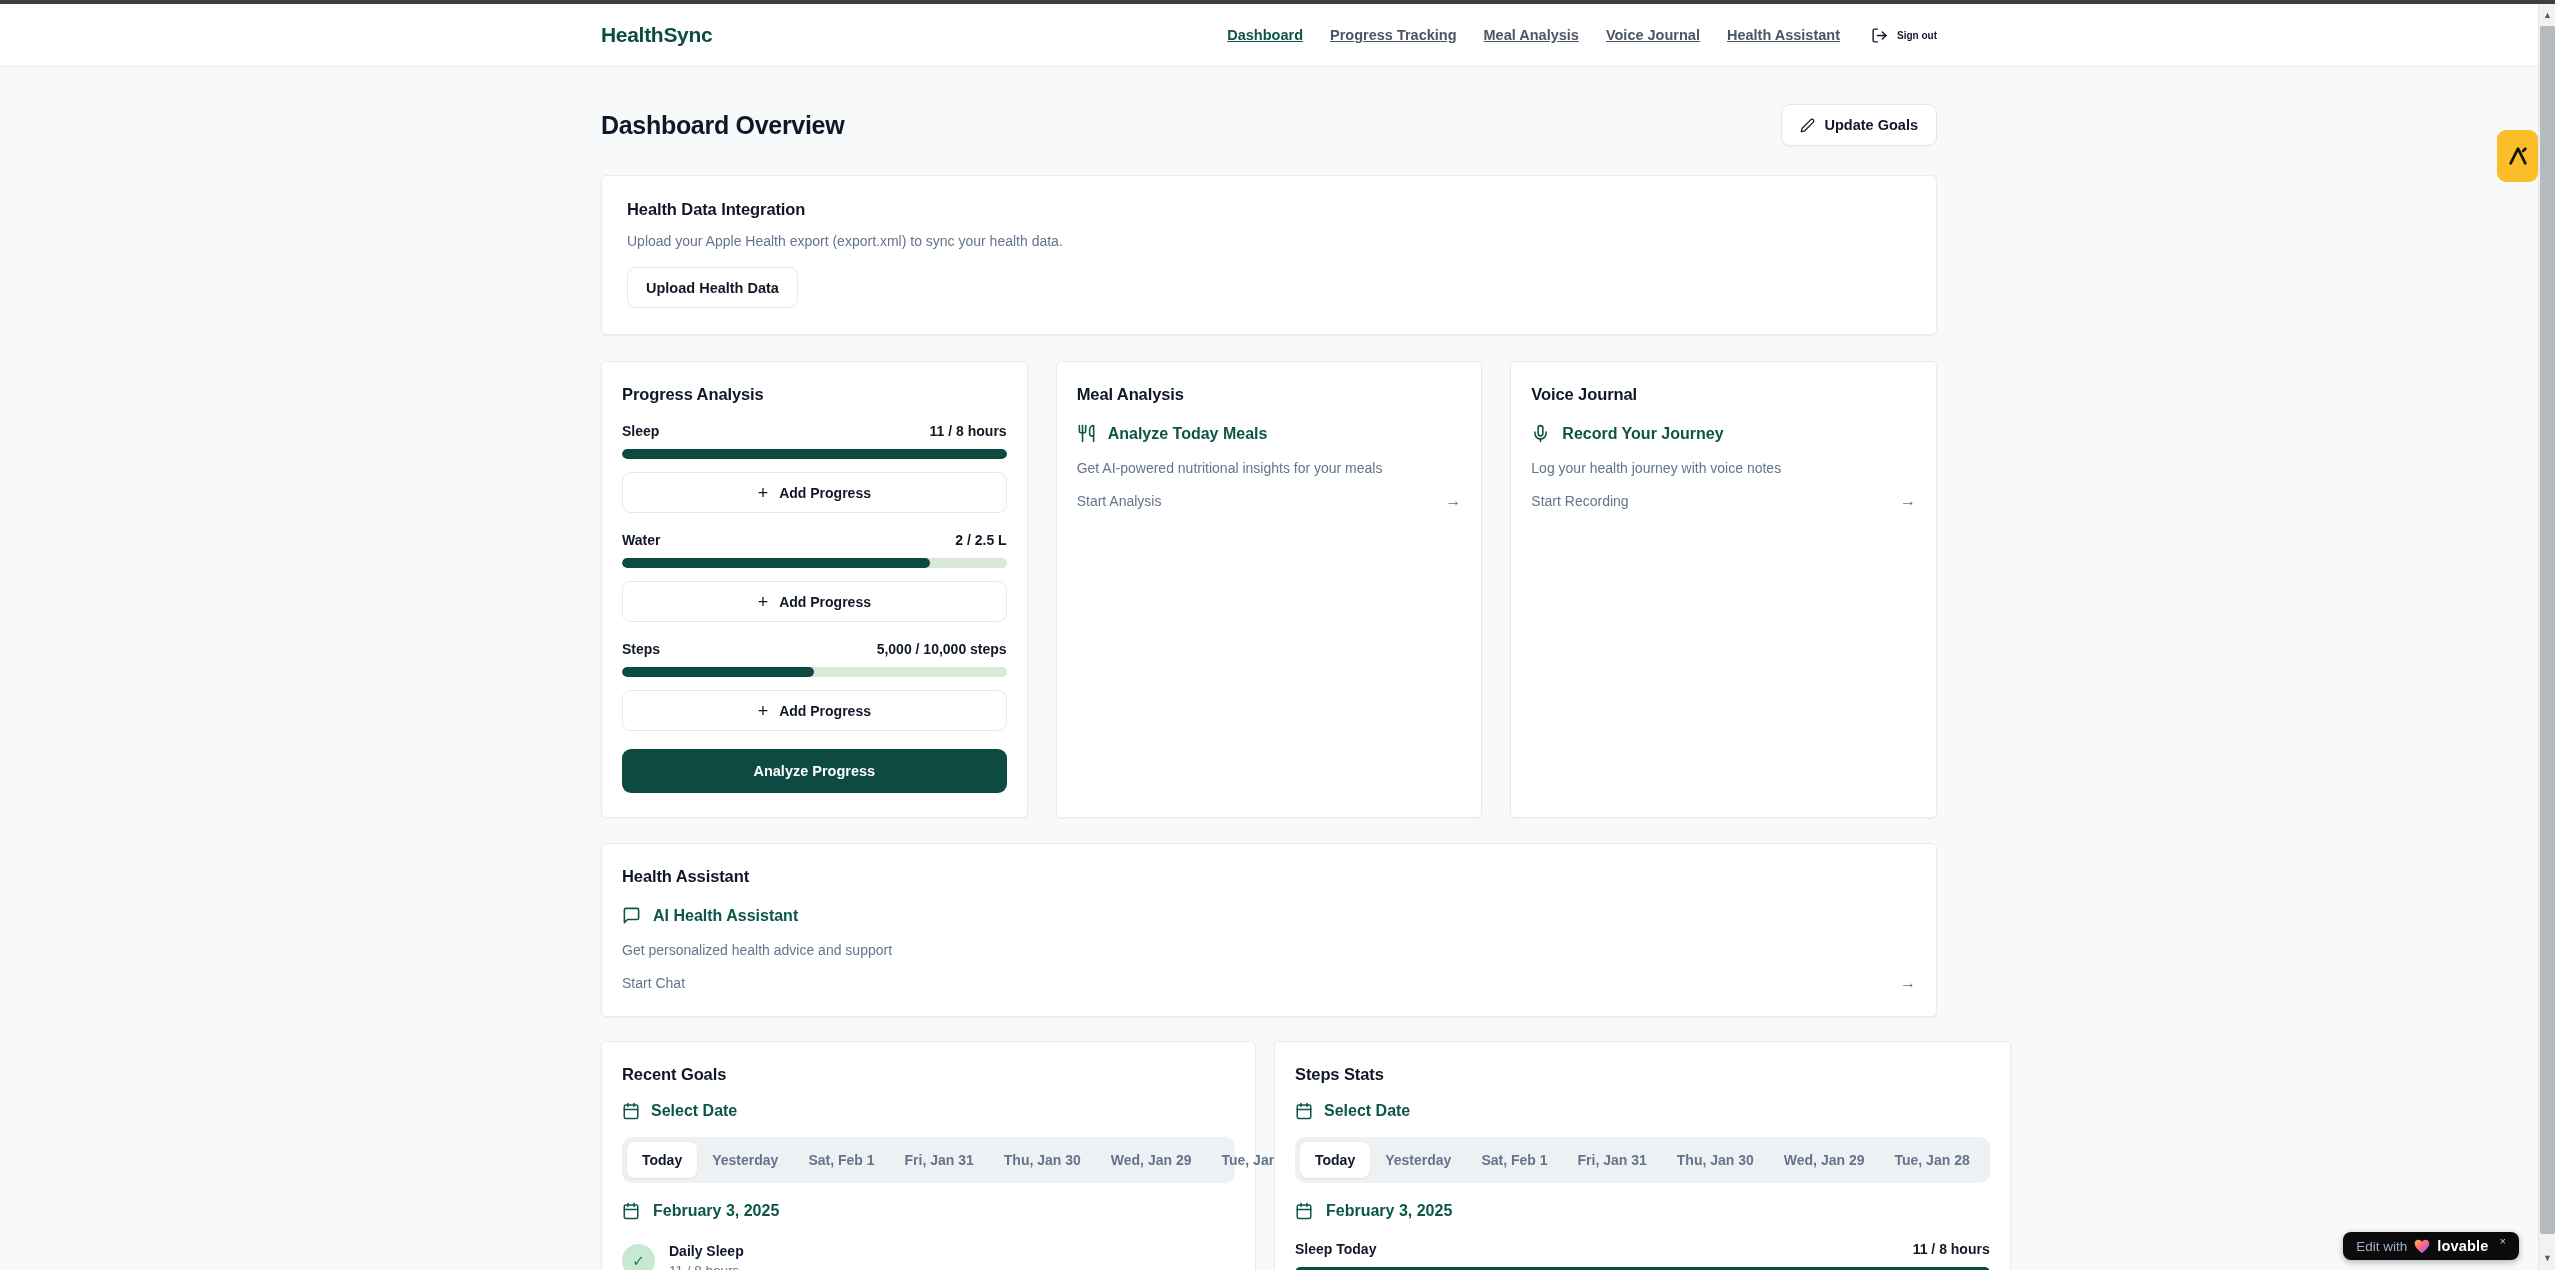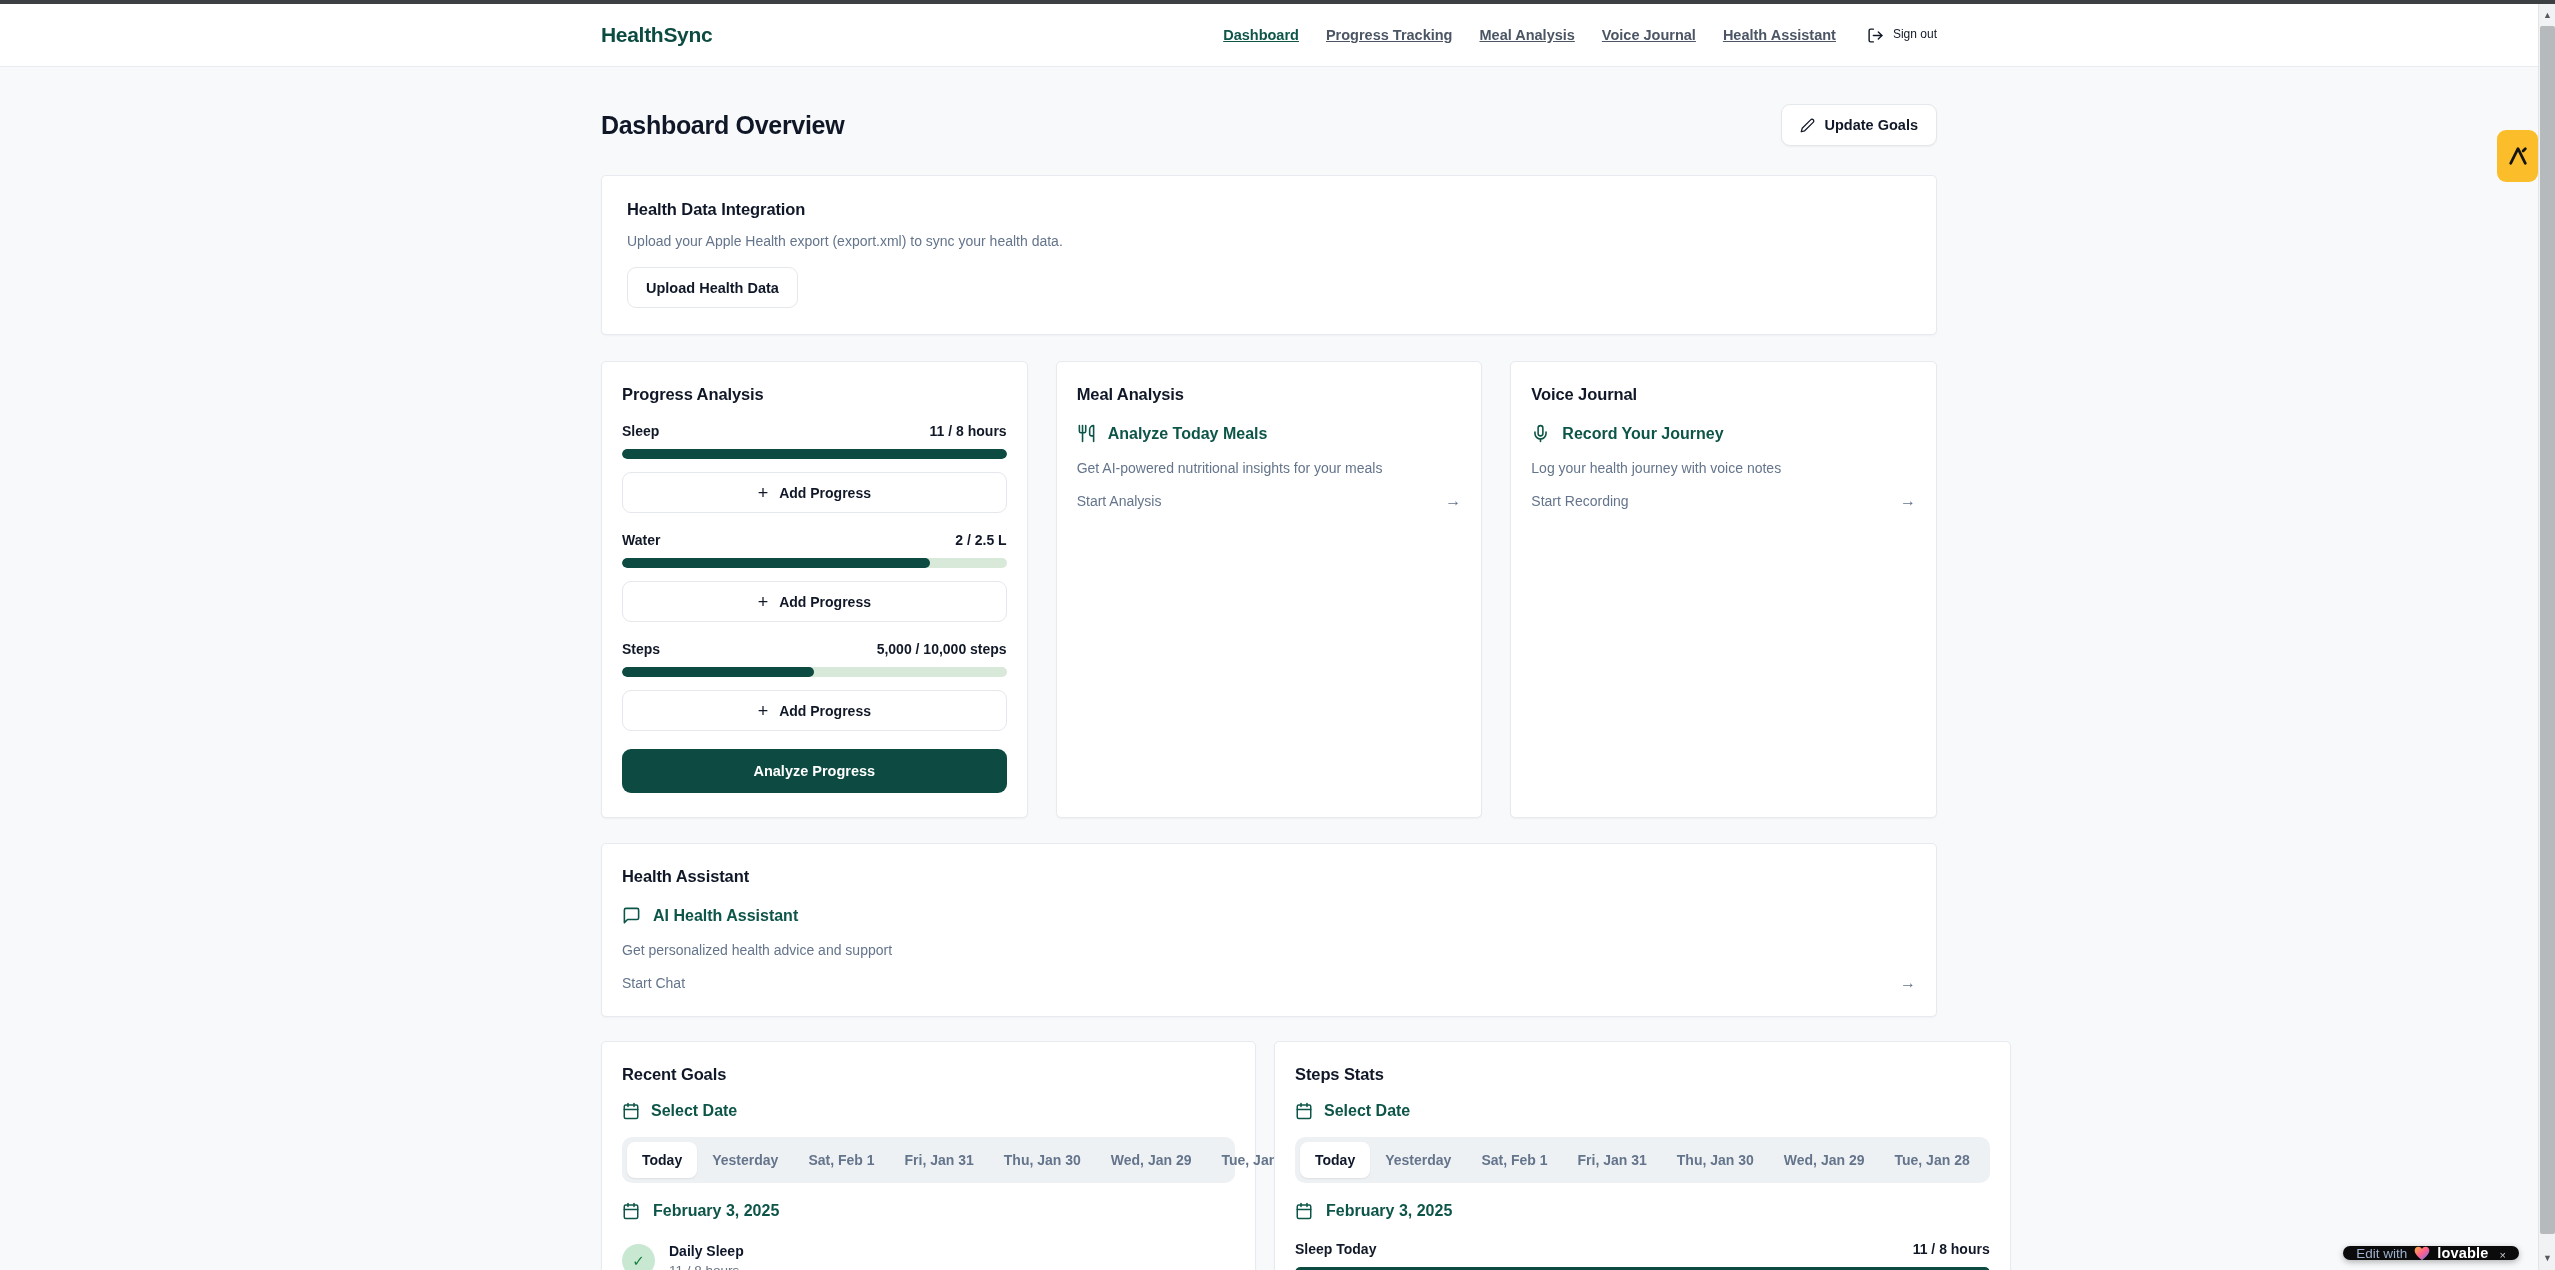--- a/index.html
+++ b/index.html
@@ -16,21 +16,21 @@
   .sb-down { bottom:4px; }
   .sb-thumb { position:absolute; left:1px; top:22px; width:15px; height:1208px; background:#b7babd; border-radius:2px; }
   
   .viewport { width:2538px; }
   header { margin-top:4px; height:63px; background:#ffffff; border-bottom:1px solid #e8ebef; }
   .header-inner { width:1336px; height:100%; margin:0 auto; display:flex; align-items:center; justify-content:space-between; }
   .logo { font-size:21px; font-weight:800; letter-spacing:-0.3px; color:#0c4b41; }
   nav { display:flex; align-items:center; gap:27px; }
   .nav-link { font-size:14.5px; font-weight:600; color:#4b5563; cursor:pointer; background:none; border:none; font-family:inherit;text-decoration:underline; }
   .nav-link.active { color:#0d5548; }
-  .signout { display:flex; gap:9px; font-size:12px; font-weight:400; color:#111827; cursor:pointer; background:none; border:none; font-family:inherit; margin-left:4px;}
+  .signout { display:flex; align-items:center; gap:9px; font-size:10px; font-weight:700; color:#111827; cursor:pointer; background:none; border:none; font-family:inherit; margin-left:4px;}
   
   main { width:1336px; margin:0 auto; padding-top:37px; }
   .page-head { display:flex; align-items:center; justify-content:space-between; margin-bottom:29px; }
   h1 { font-size:25px; font-weight:800; letter-spacing:-0.3px; color:#101828; }
   .btn-outline {
     display:inline-flex; align-items:center; gap:10px; background:#fff;
     border:1px solid #e4e7ec; border-radius:9px; height:42px; padding:0 18px;
     font-size:14.5px; font-weight:600; color:#101828; cursor:pointer;
     box-shadow:0 1px 2px rgba(16,24,40,.05); font-family:inherit;
   }
@@ -67,21 +67,21 @@
   .tab.active { background:#fff; color:#0f172a; font-weight:700; box-shadow:0 1px 2px rgba(0,0,0,.07); }
   .date-row { margin-top:19px; display:flex; align-items:center; gap:13px; color:#0d5548; font-size:16px; font-weight:700; cursor:pointer; }
   .goal-item { margin-top:23px; display:flex; align-items:center; gap:14px; }
   .goal-check { width:33px; height:33px; border-radius:50%; background:#c9e8d2; color:#15803d; display:flex; align-items:center; justify-content:center; font-size:15px; flex:0 0 auto; }
   .goal-name { font-size:14px; font-weight:700; color:#0f172a; }
   .goal-value { margin-top:4px; font-size:13.5px; color:#6b7280; }
   .stats-metric-head { margin-top:21px; }
   
   .amber-badge { position:absolute; top:130px; right:17px; width:41px; height:52px; background:#fcbd2a;
     border-radius:9px; display:flex; align-items:center; justify-content:center; z-index:58; cursor:pointer; }
-  .lovable-badge { position:absolute; right:36px; bottom:10px; height:14px; background:#0b0b0c; border-radius:8px;
+  .lovable-badge { position:absolute; right:36px; bottom:10px; height:28px; background:#0b0b0c; border-radius:8px;
     display:flex; align-items:center; gap:7px; padding:0 13px; z-index:58; cursor:pointer; box-shadow:0 2px 6px rgba(0,0,0,.3); }
   .lovable-edit { color:#9fb0cc; font-size:13.5px; }
   .lovable-name { color:#ffffff; font-size:14.5px; font-weight:800; letter-spacing:.2px; }
   .lovable-close { color:#c7ccd4; font-size:11px; align-self:flex-start; margin-top:3px; margin-left:4px; cursor:pointer; }
   .icn { flex:0 0 auto; display:inline-flex; }
 </style>
 </head>
 <body>
 
 <div class="topbar"></div>

